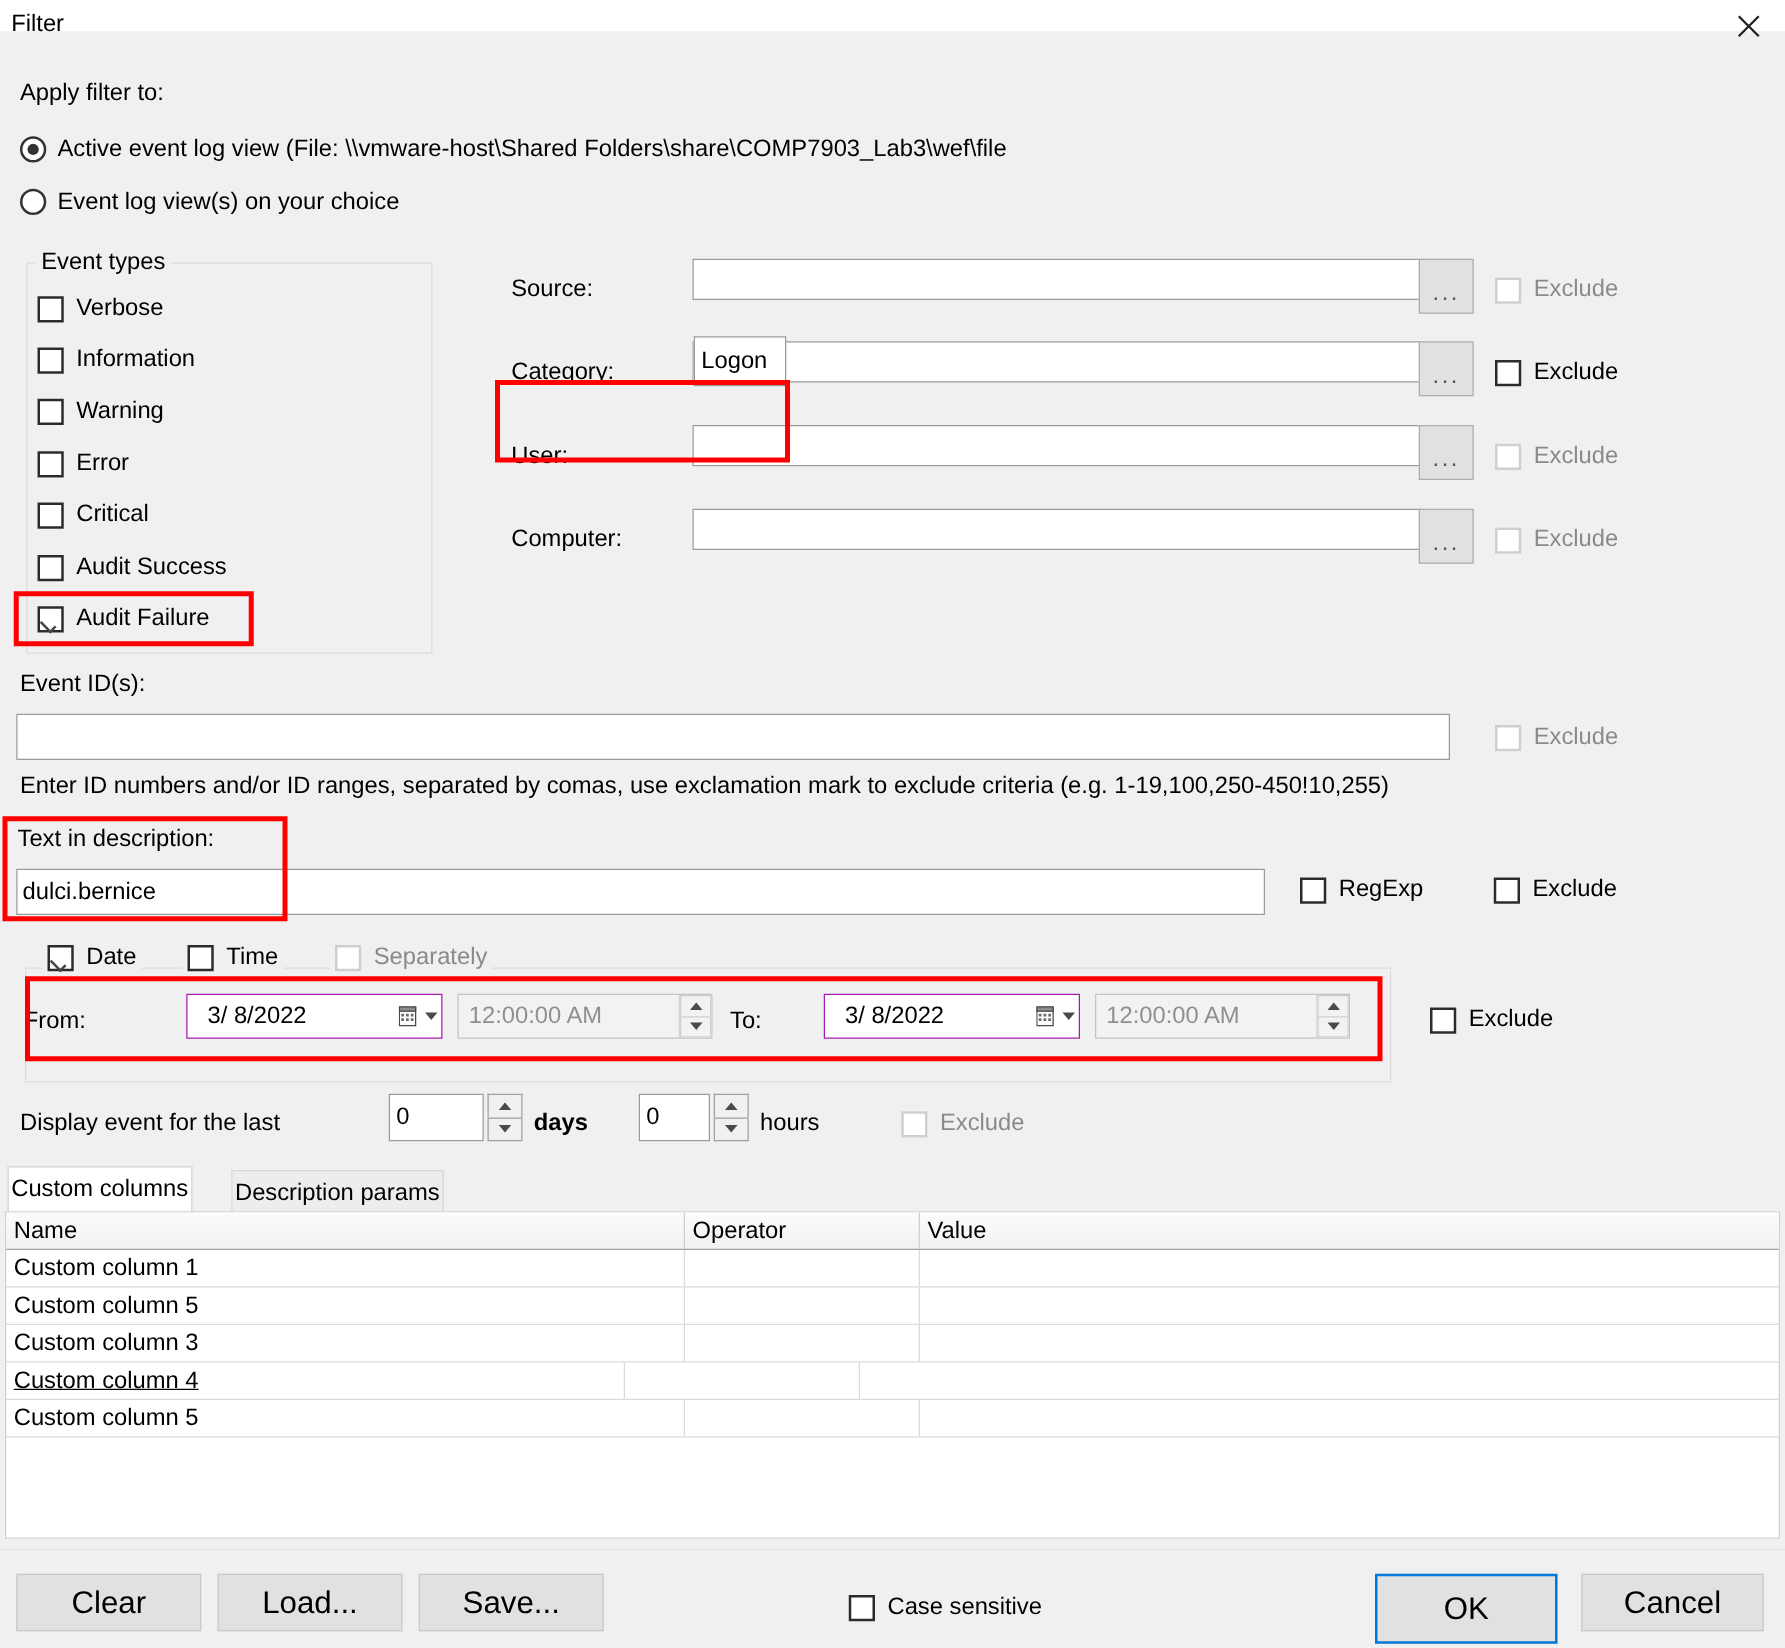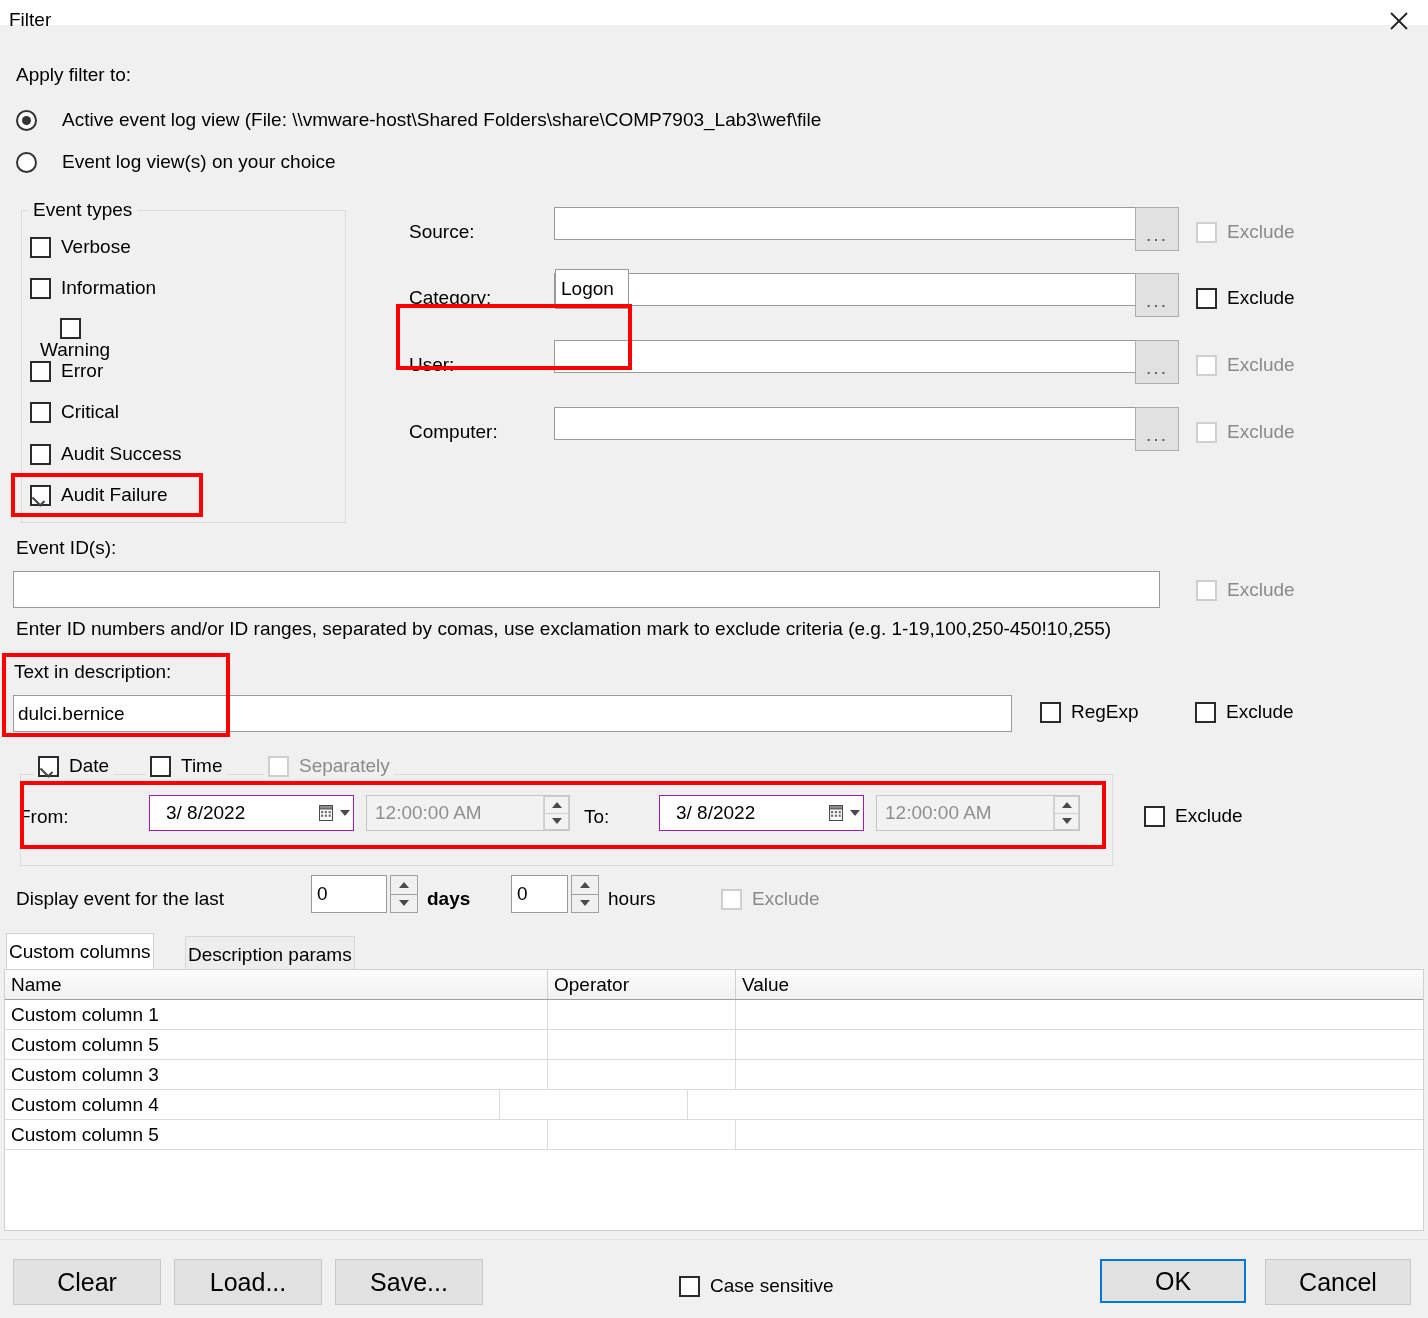--- a/index.html
+++ b/index.html
@@ -32,21 +32,21 @@
 
   
   .body-area {
     position: absolute; left: 0; top: 41px; width: 1428px; height: 1198px;
     background: #f0f0f0;
   }
 
   .lbl { position: absolute; white-space: nowrap; }
 
   
-  .radio-row { position: absolute; display: flex; align-items: flex-end; gap: 16px; }
+  .radio-row { position: absolute; display: flex; align-items: flex-start; }
   .radio {
     width: 21px; height: 21px; border-radius: 50%;
     border: 2px solid #333; background: #fff;
     position: relative; flex: none;
   }
   .radio.on::after {
     content: ""; position: absolute; left: 4px; top: 4px;
     width: 9px; height: 9px; border-radius: 50%; background: #333;
   }
   .radio-row .rtext { margin-left: 9px; white-space: nowrap; }
@@ -207,21 +207,21 @@
   <div class="group-title" style="left:28px; top:158px;">Event types</div>
 
   <div class="cbrow" style="left:30px; top:195px;">
     <span class="cb"></span>
     <span class="cbtext">Verbose</span>
   </div>
   <div class="cbrow" style="left:30px; top:236px;">
     <span class="cb"></span>
     <span class="cbtext">Information</span>
   </div>
-  <div class="cbrow" style="left:30px; top:277px;flex-direction:column;">
+  <div class="cbrow" style="left:30px; top:277px;">
     <span class="cb"></span>
     <span class="cbtext">Warning</span>
   </div>
   <div class="cbrow" style="left:30px; top:319px;">
     <span class="cb"></span>
     <span class="cbtext">Error</span>
   </div>
   <div class="cbrow" style="left:30px; top:360px;">
     <span class="cb"></span>
     <span class="cbtext">Critical</span>
@@ -425,21 +425,21 @@
       <div class="gc" style="width:543px;">Custom column 5</div>
       <div class="gc" style="width:188px;"></div>
       <div class="gc" style="width:686px; border-right:none;"></div>
     </div>
     <div class="grid-row">
       <div class="gc" style="width:543px;">Custom column 3</div>
       <div class="gc" style="width:188px;"></div>
       <div class="gc" style="width:686px; border-right:none;"></div>
     </div>
     <div class="grid-row">
-      <div class="gc" style="width:495px;">Custom column 4</div>
+      <div class="gc" style="width:495px;text-decoration:underline;">Custom column 4</div>
       <div class="gc" style="width:188px;"></div>
       <div class="gc" style="width:686px; border-right:none;"></div>
     </div>
     <div class="grid-row">
       <div class="gc" style="width:543px;">Custom column 5</div>
       <div class="gc" style="width:188px;"></div>
       <div class="gc" style="width:686px; border-right:none;"></div>
     </div>
   </div>
 
@@ -448,15 +448,15 @@
 <div class="footer">
   <div class="btn" style="left:13px; top:19px; width:148px; height:46px;">Clear</div>
   <div class="btn" style="left:174px; top:19px; width:148px; height:46px;">Load...</div>
   <div class="btn" style="left:335px; top:19px; width:148px; height:46px;">Save...</div>
 
   <div class="cbrow" style="left:679px; top:35px;">
     <span class="cb"></span>
     <span class="cbtext">Case sensitive</span>
   </div>
 
-  <div class="btn primary" style="left:1100px; top:19px; width:146px; height:44px;">OK</div>
+  <div class="btn primary" style="left:1100px; top:19px; width:146px; height:56px;">OK</div>
   <div class="btn" style="left:1265px; top:19px; width:146px; height:46px;">Cancel</div>
 </div>
 
 </body></html>

